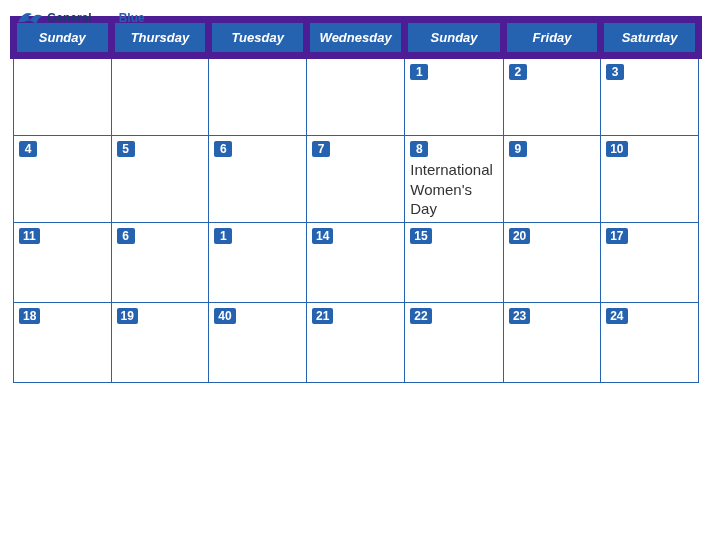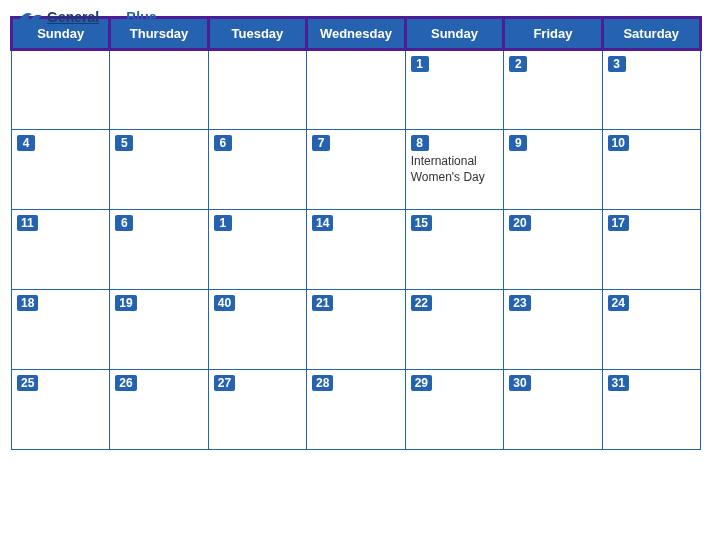--- a/index.html
+++ b/index.html
@@ -22,25 +22,24 @@
     }
     .logo {
       position: absolute;
       left: 16px;
       top: 8px;
       display: flex;
       flex-direction: column;
       align-items: flex-start;
     }
     .logo-text {
-      font-size: 14px;
+      font-size: 12px;
       font-weight: bold;
       color: #1a3a6b;
       line-height: 1.1;
-      text-decoration: underline;
     }
     .logo-blue {
       color: #2563b0;
       padding-left: 27px;
     }
     .logo-bird {
       width: 28px;
       height: 18px;
       display: inline-block;
     }
@@ -67,21 +66,22 @@
       border-collapse: collapse;
       border: 1.5px solid #2563b0;
       margin: 0 10px;
     }
     .calendar th {
       background-color: #2563b0;
       color: #fff;
       font-size: 13px;
       font-weight: bold;
       padding: 7px 0;
-      border: 3px solid #4c1d95;
+      border: 7px solid #4c1d95;
+      font-style: italic;
     }
     .calendar td {
       width: calc(692px / 7);
       height: 80px;
       vertical-align: top;
       padding: 3px 5px;
       border: 1px solid #2563b0;
       background: #fff;
       position: relative;
     }
@@ -90,21 +90,21 @@
       font-weight: bold;
       color: #fff;
       background: #2563b0;
       display: inline-block;
       padding: 1px 4px;
       border-radius: 2px;
       min-width: 18px;
       text-align: center;
     }
     .event-text {
-      font-size: 12px;
+      font-size: 15px;
       color: #333;
       margin-top: 3px;
       line-height: 1.3;
     }
     .empty-day {
       background: #fff;
     }
   </style>
 </head>
 <body>
@@ -166,23 +166,14 @@
       </tr>
       <tr>
         <td><span class="day-num">18</span></td>
         <td><span class="day-num">19</span></td>
         <td><span class="day-num">40</span></td>
         <td><span class="day-num">21</span></td>
         <td><span class="day-num">22</span></td>
         <td><span class="day-num">23</span></td>
         <td><span class="day-num">24</span></td>
       </tr>
-      <tr>
-        <td><span class="day-num">25</span></td>
-        <td><span class="day-num">26</span></td>
-        <td><span class="day-num">27</span></td>
-        <td><span class="day-num">28</span></td>
-        <td><span class="day-num">29</span></td>
-        <td><span class="day-num">30</span></td>
-        <td><span class="day-num">31</span></td>
-      </tr>
     </tbody>
 </table>
 
 </body></html>

